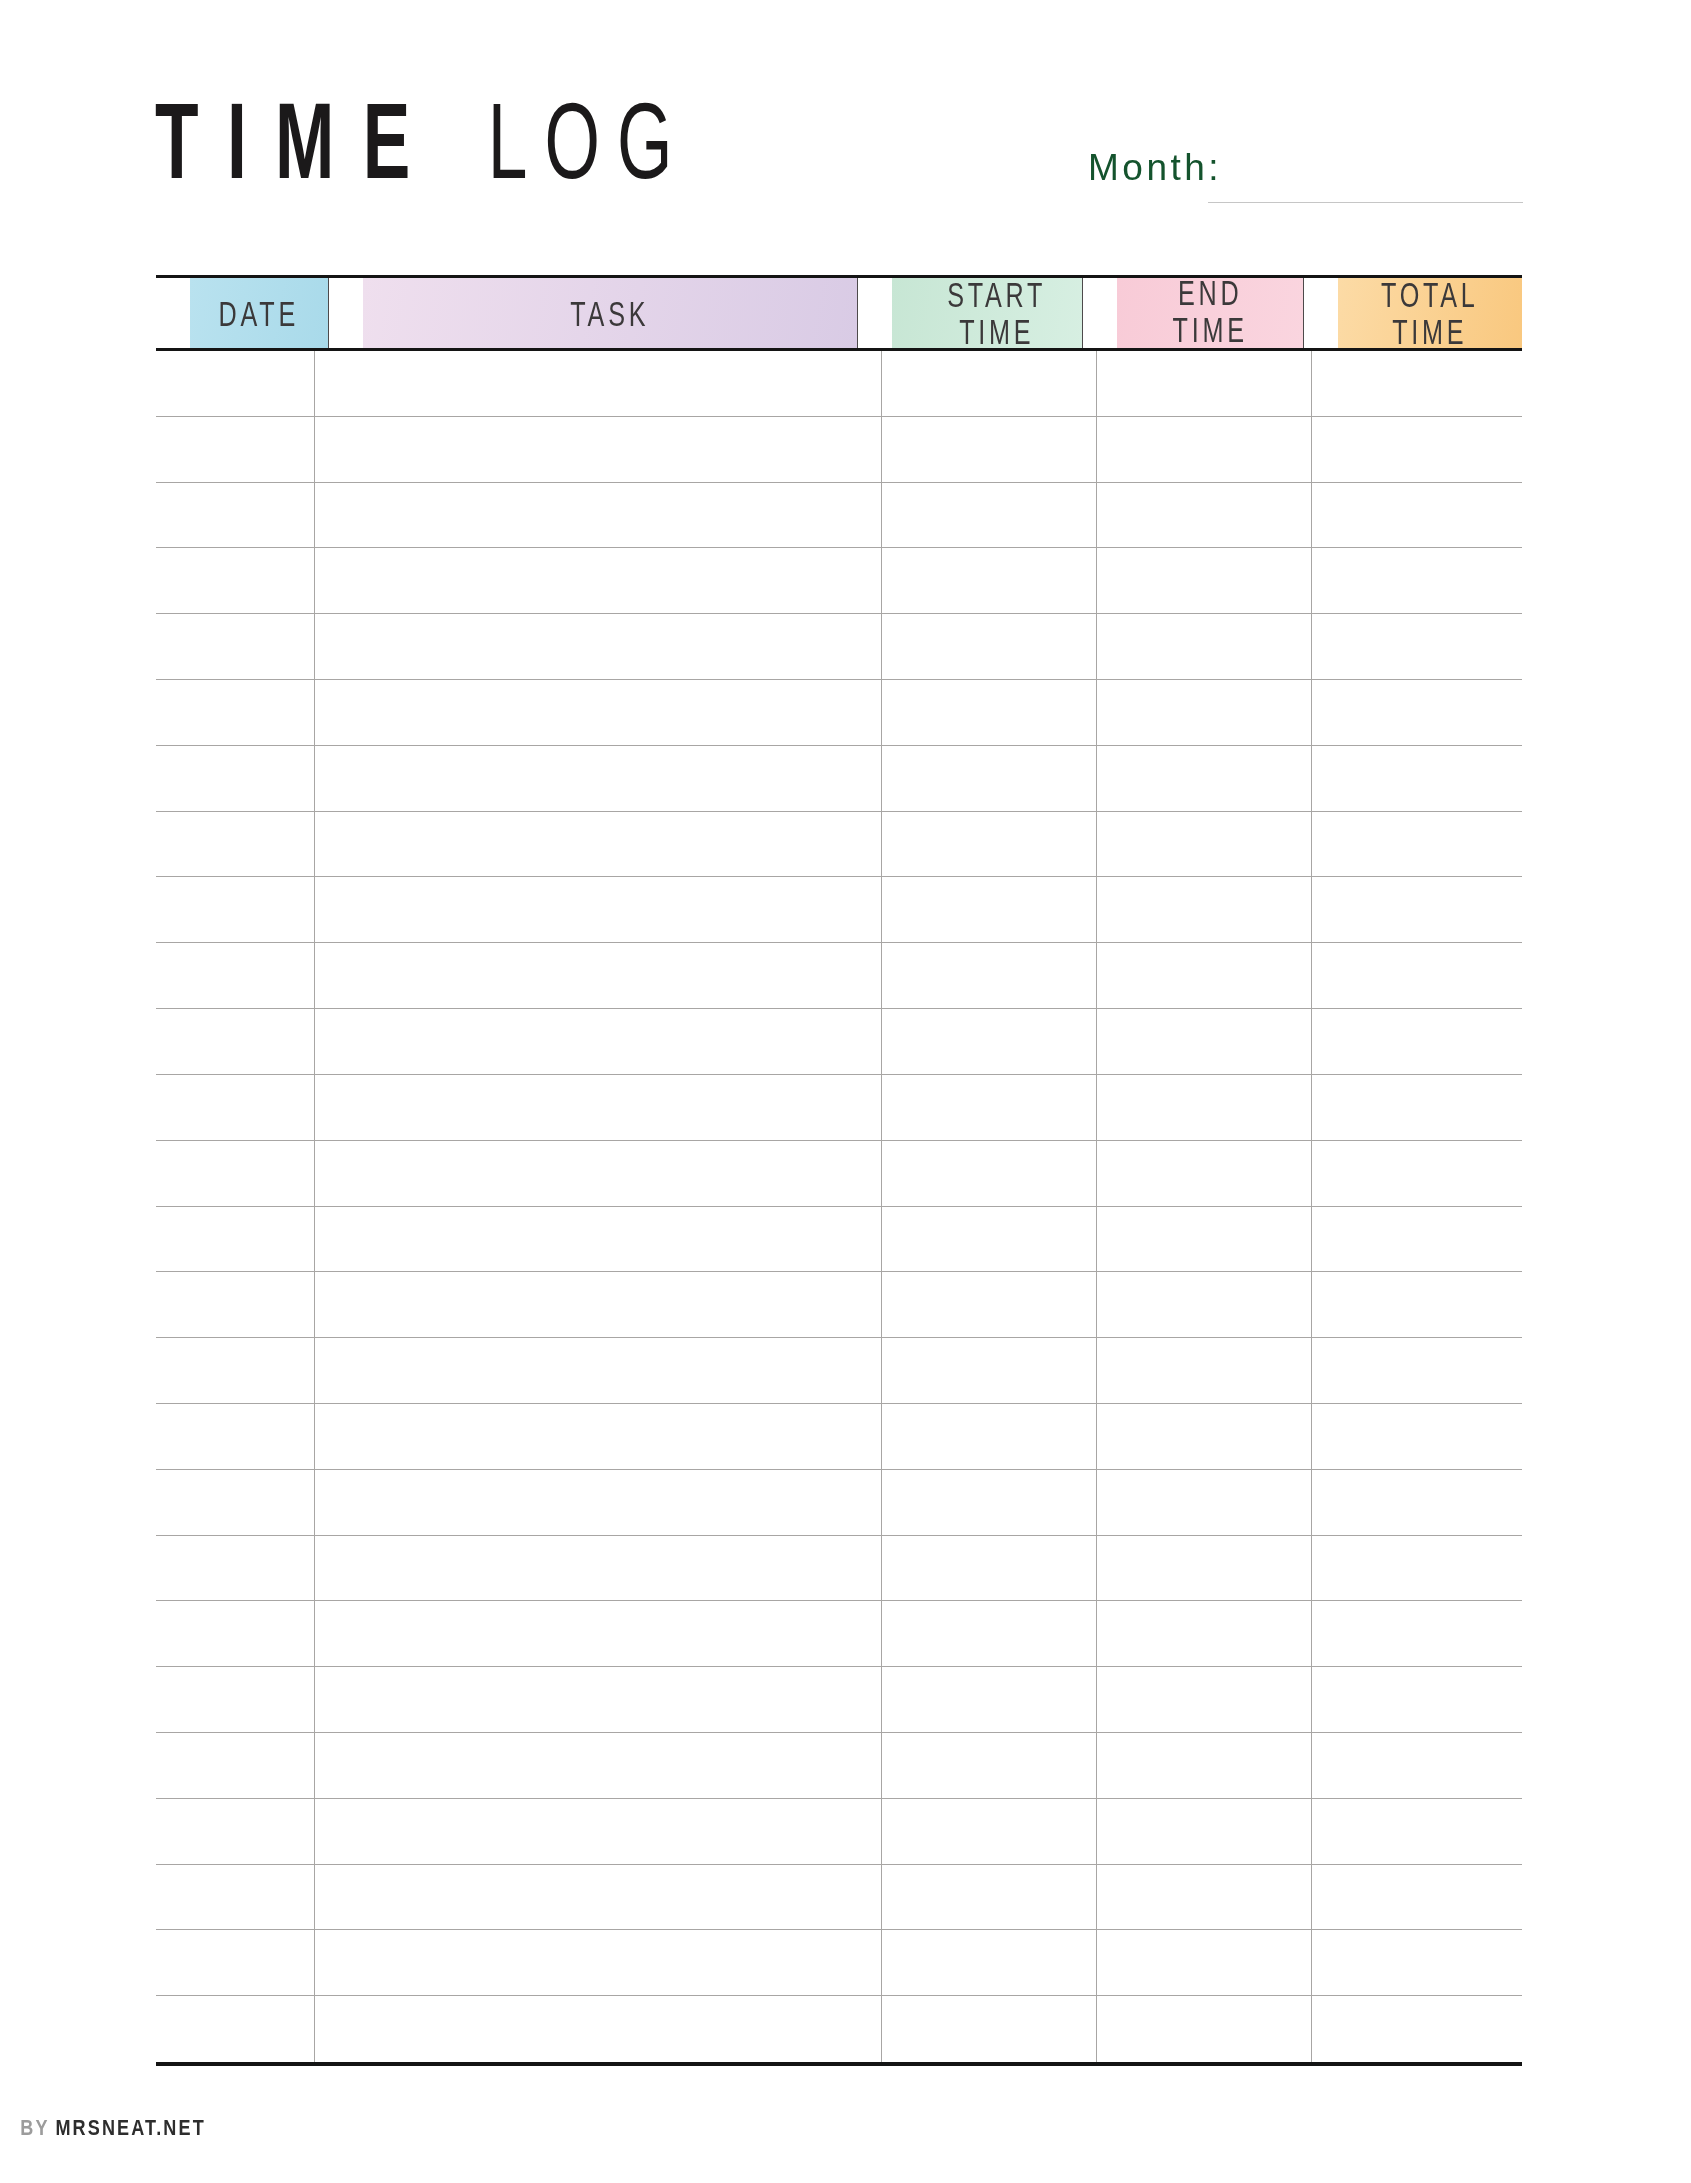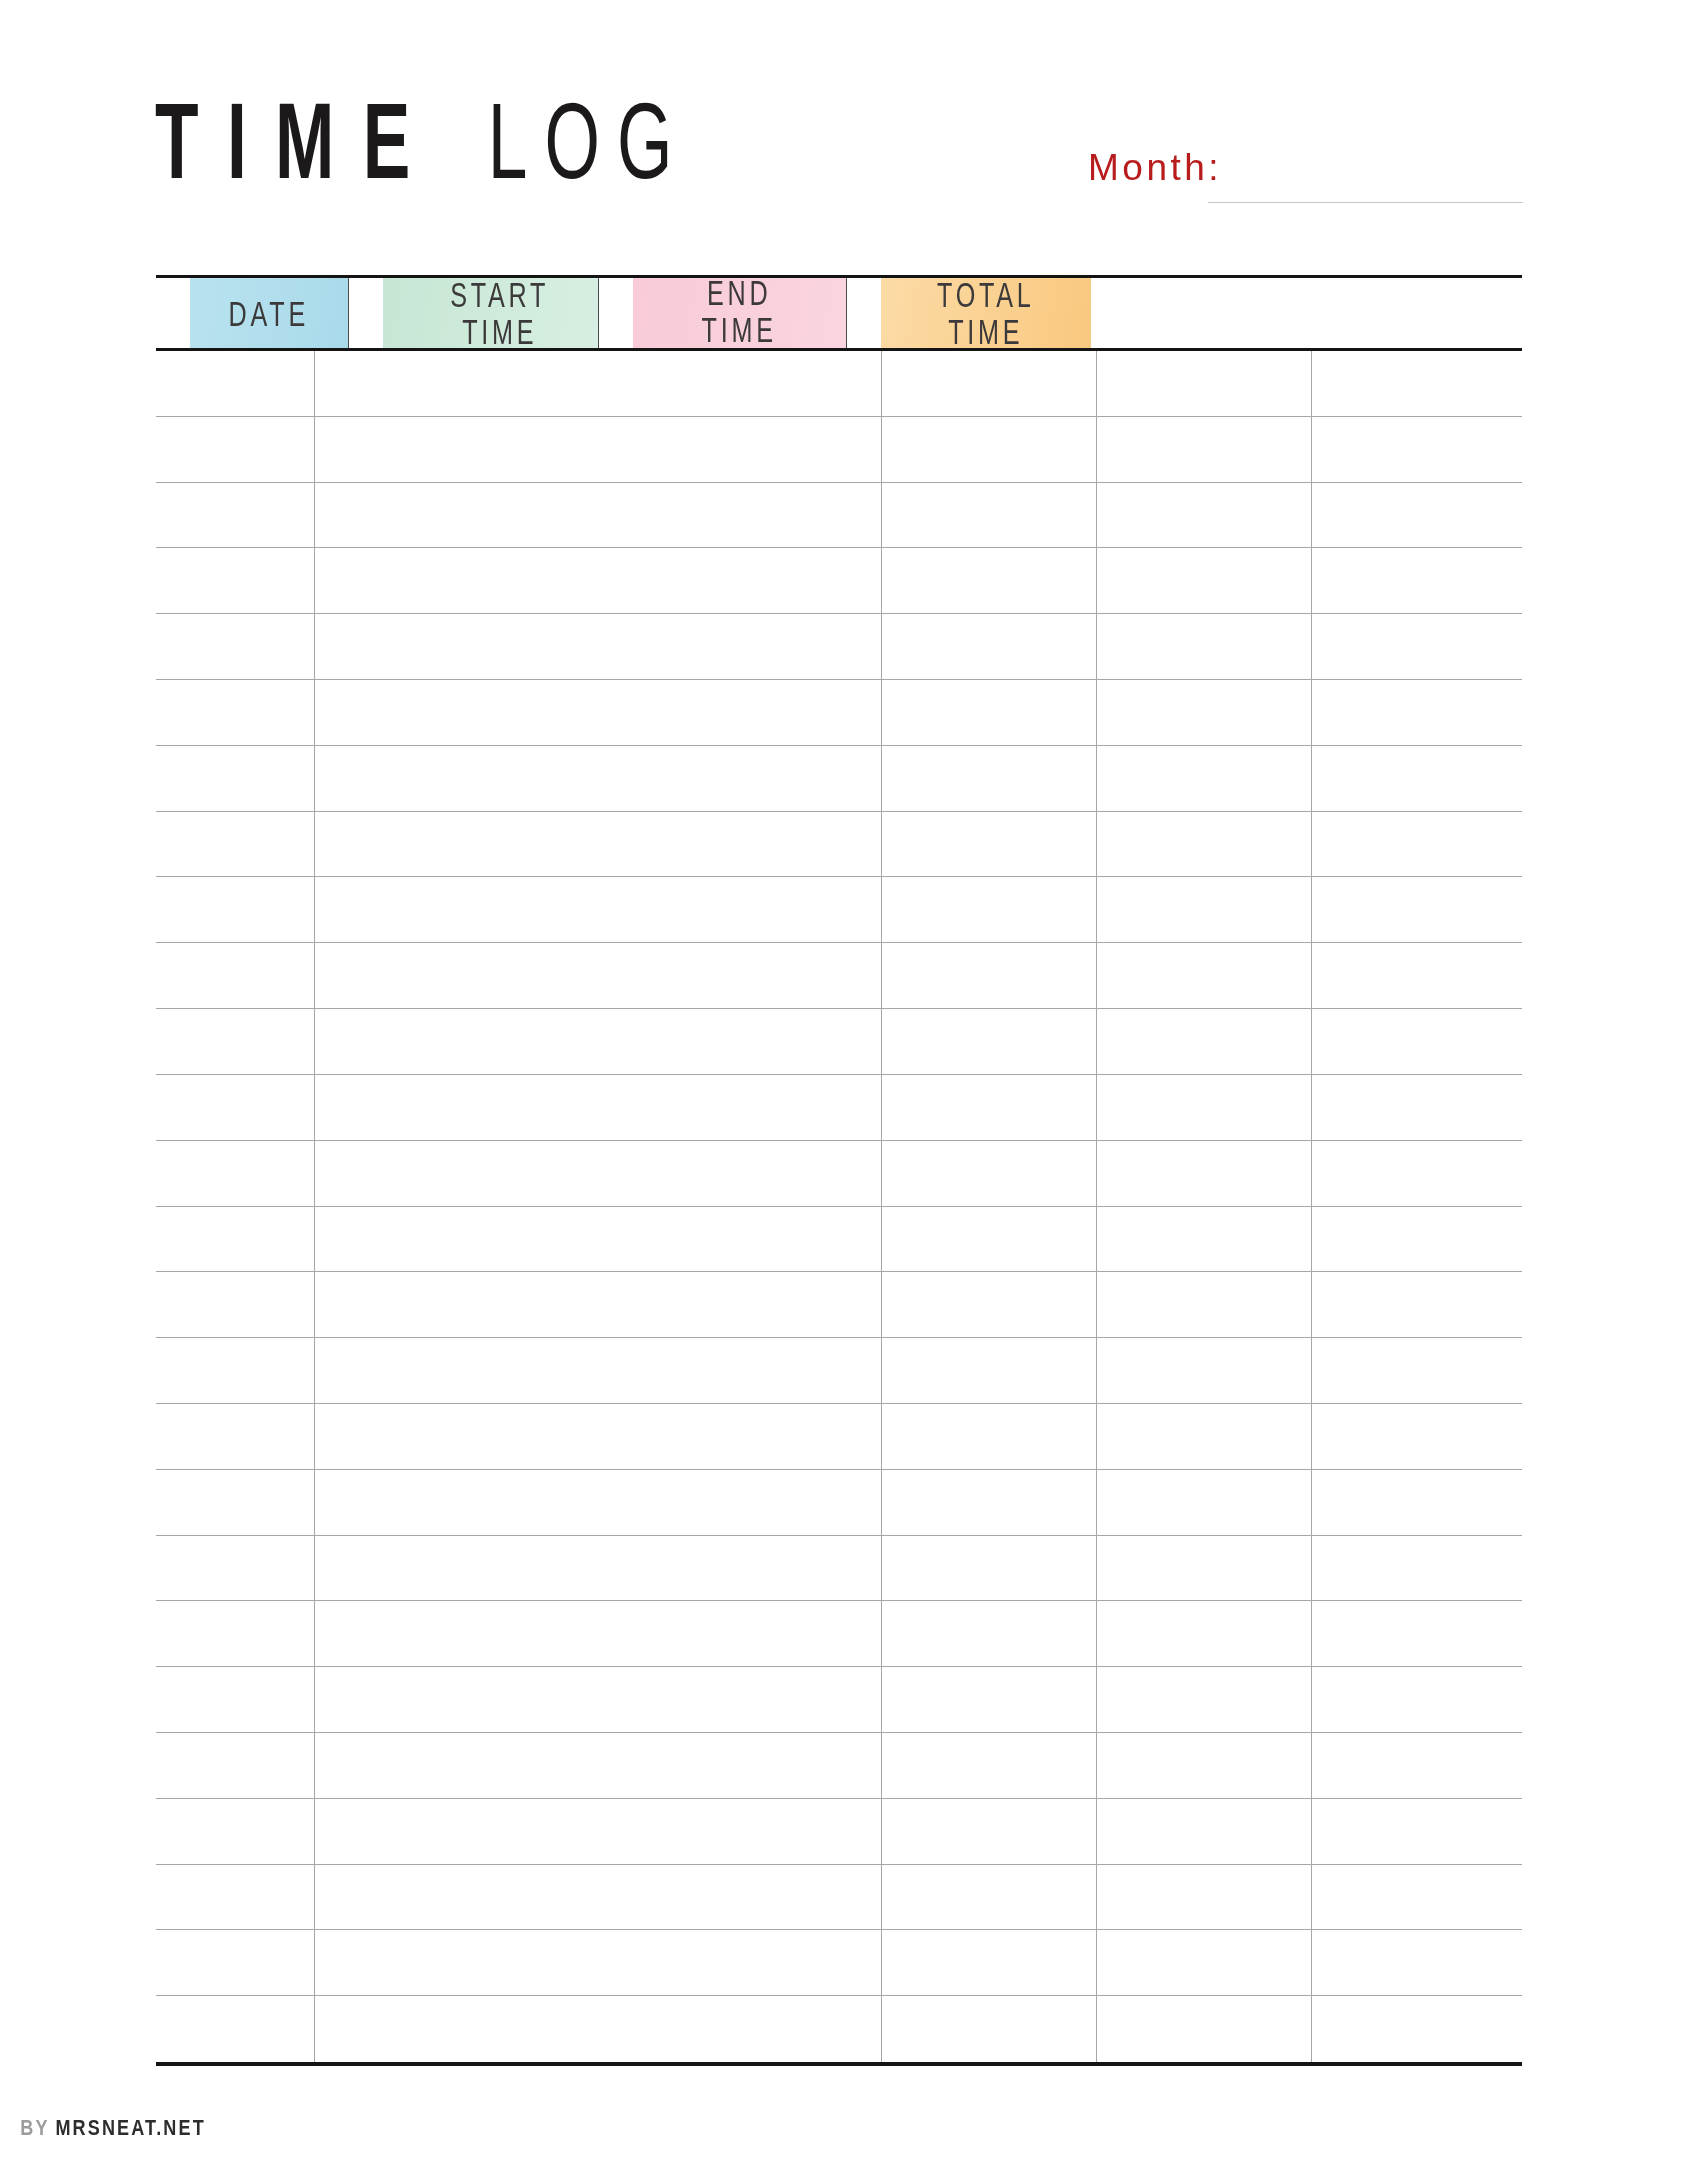--- a/index.html
+++ b/index.html
@@ -21,21 +21,21 @@
     transform-origin:left top;
   }
   .title-bold { font-weight:700; letter-spacing:43px; }
   .title-light { font-weight:400; letter-spacing:26px; margin-left:74px; }
 
   
   .month-label {
     position:absolute; left:1088px; top:149px;
     font-size:37px; line-height:1;
     letter-spacing:3.5px;
-    color:#b91c1c;
+    color:#14532d;
   }
   .month-line {
     position:absolute; left:1208px; top:202px;
     width:315px; height:0;
     border-bottom:1.7px solid #c6c6c6;
   }
 
   
   .timelog-table {
     position:absolute; left:156px; top:275px;
@@ -121,20 +121,23 @@
   </div>
 
   <div class="month-label">Month:</div>
   <div class="month-line"></div>
 
   <div class="timelog-table">
     <div class="thead" id="thead">
         <div class="hcell col-date" style="background: linear-gradient(100deg, rgb(185, 226, 239), rgb(169, 218, 234));">
           <span class="htxt">DATE</span>
         </div>
+        <div class="hcell col-task" style="background: linear-gradient(100deg, rgb(239, 223, 238), rgb(217, 203, 229));">
+          <span class="htxt">TASK</span>
+        </div>
         <div class="hcell col-start_time" style="background: linear-gradient(100deg, rgb(199, 230, 212), rgb(215, 239, 226)); padding-left: 19px;">
           <span class="htxt">START
 TIME</span>
         </div>
         <div class="hcell col-end_time" style="background: linear-gradient(100deg, rgb(248, 203, 215), rgb(250, 213, 223));">
           <span class="htxt">END
 TIME</span>
         </div>
         <div class="hcell col-total_time" style="background: linear-gradient(100deg, rgb(252, 219, 166), rgb(249, 200, 127));">
           <span class="htxt">TOTAL

